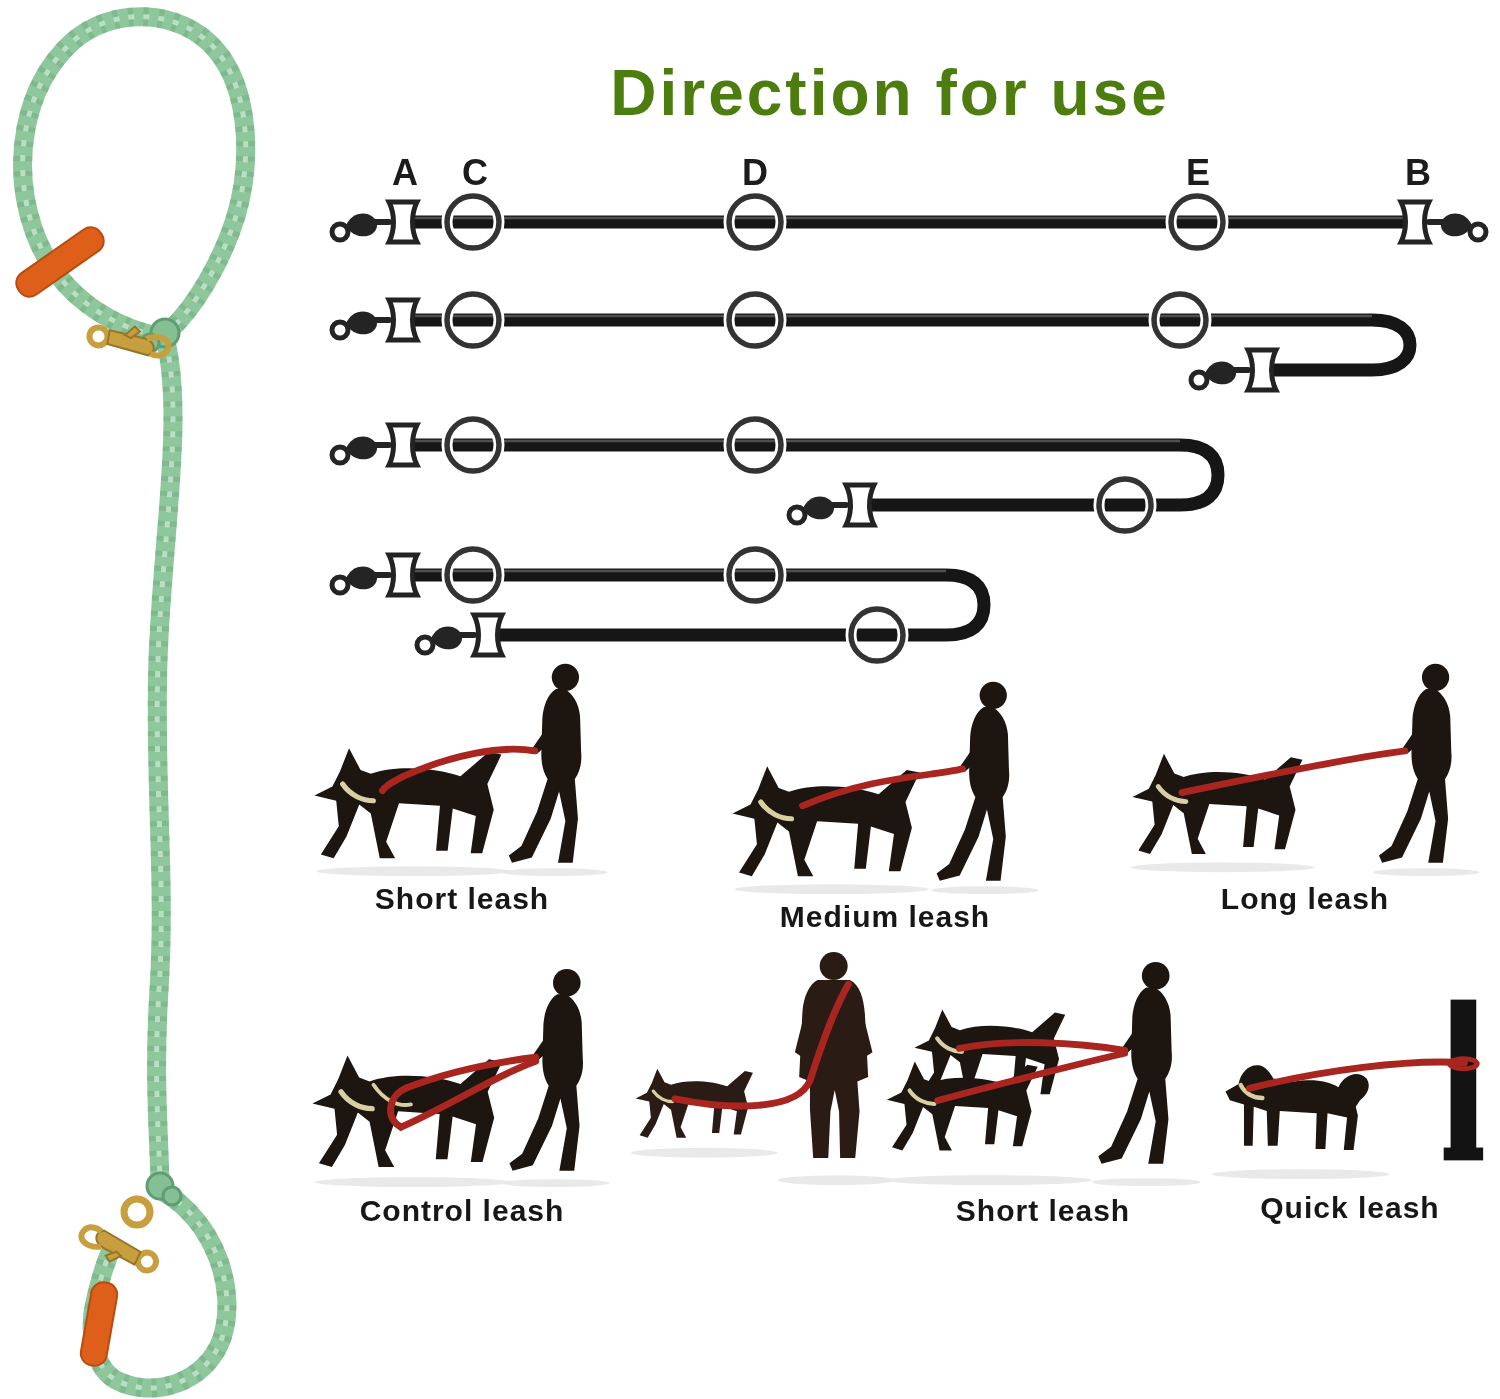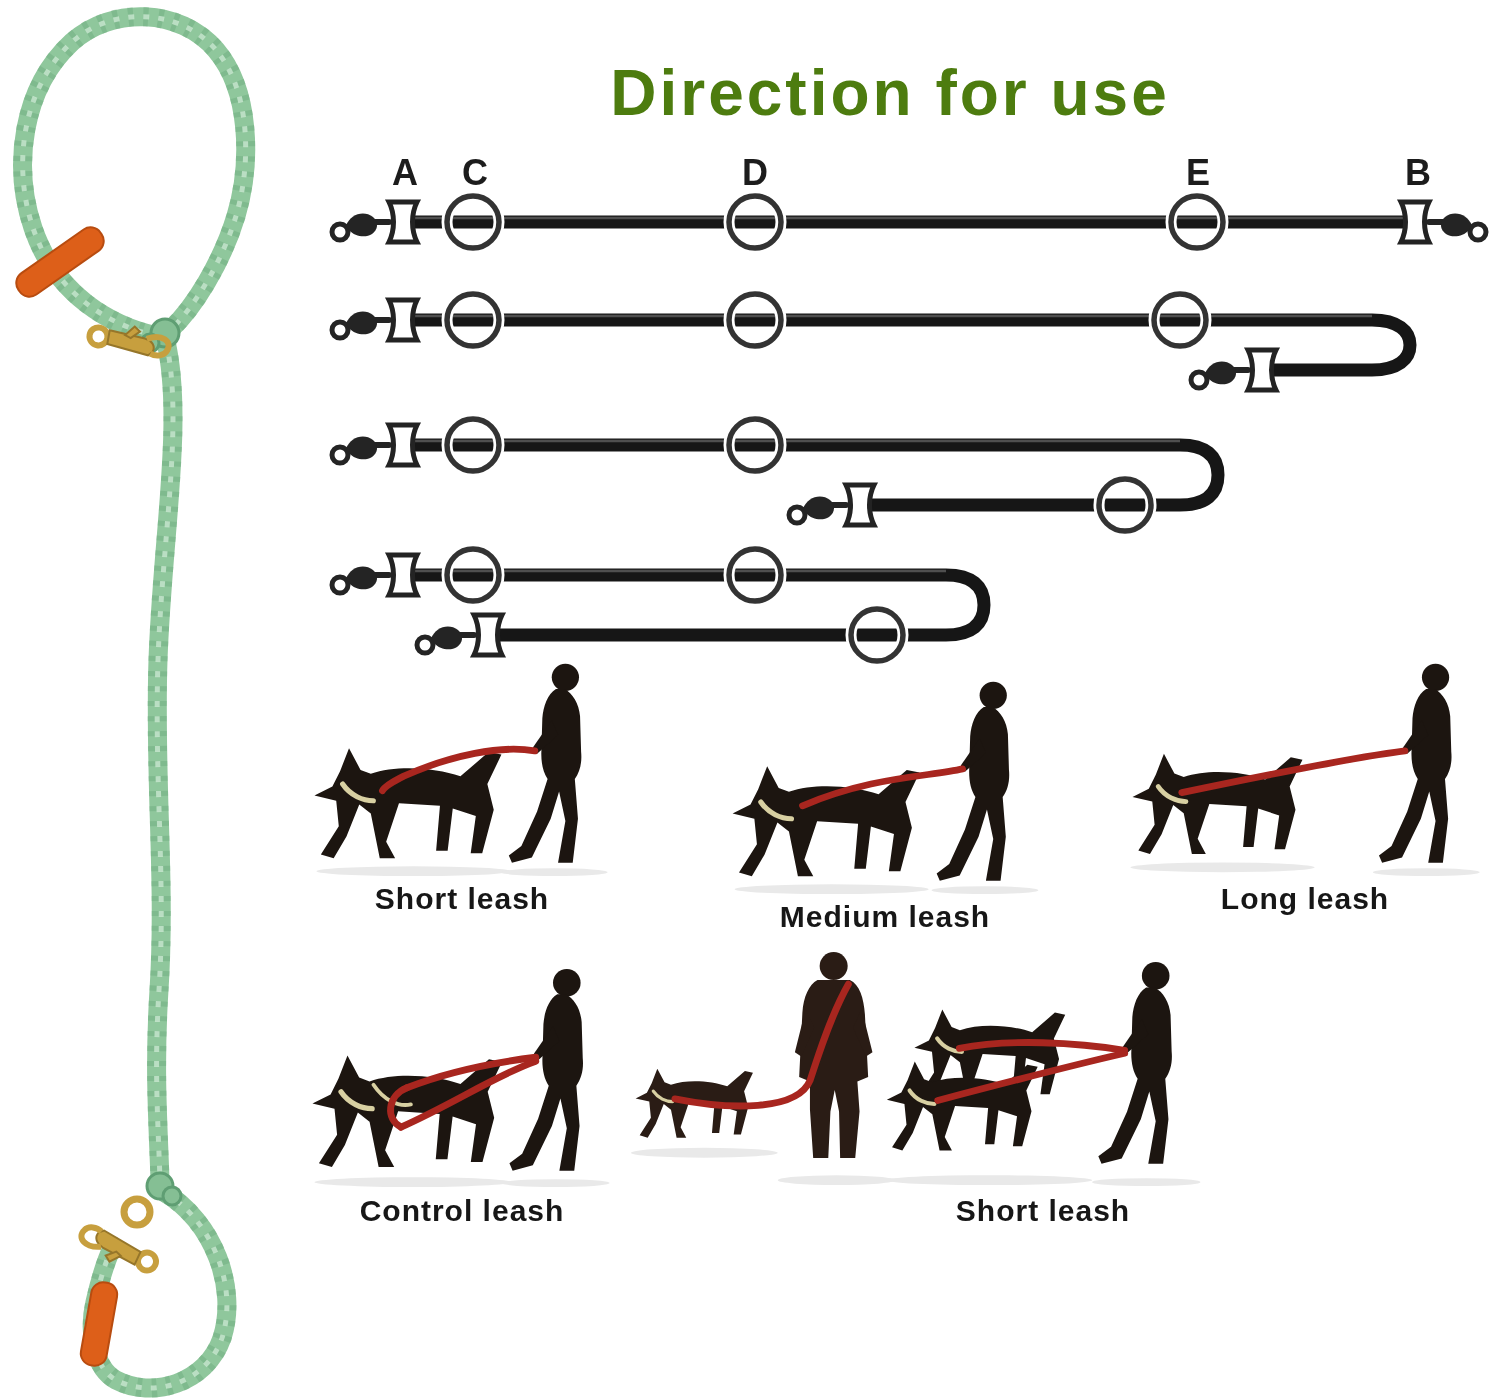--- a/index.html
+++ b/index.html
@@ -279,14 +279,29 @@
         </g>
       <g class="sil">
           <use href="#sym-dog-side" transform="translate(0,105) scale(1.05)"></use>
         </g>
       <path class="leash" d="M248,104 C200,96 130,92 80,102"></path>
       <path class="leash" d="M248,107 C200,118 130,136 58,155"></path>
     </svg>
     <div class="scene-label">Short leash</div>
   </div>
 
+  <div class="abs scene" style="left:1200px;top:972px;width:300px;">
+    <svg width="300" height="215" viewBox="0 0 300 218">
+      <ellipse class="shadow" cx="100" cy="205" rx="90" ry="5"></ellipse>
+      <g class="sil">
+          <use href="#sym-retriever" transform="translate(15,75) scale(1.1)"></use>
+        </g>
+      <g>
+        <rect x="252" y="28" width="26" height="152" fill="#131313"></rect>
+        <rect x="245" y="178" width="40" height="13" fill="#131313"></rect>
+      </g>
+      <path class="leash" d="M48,118 C120,100 210,88 266,92"></path>
+      <ellipse cx="265" cy="93" rx="14" ry="5" fill="none" stroke="#a8261f" stroke-width="5"></ellipse>
+    </svg>
+    <div class="scene-label">Quick leash</div>
+  </div>
 
 </div>
 
 </body></html>

